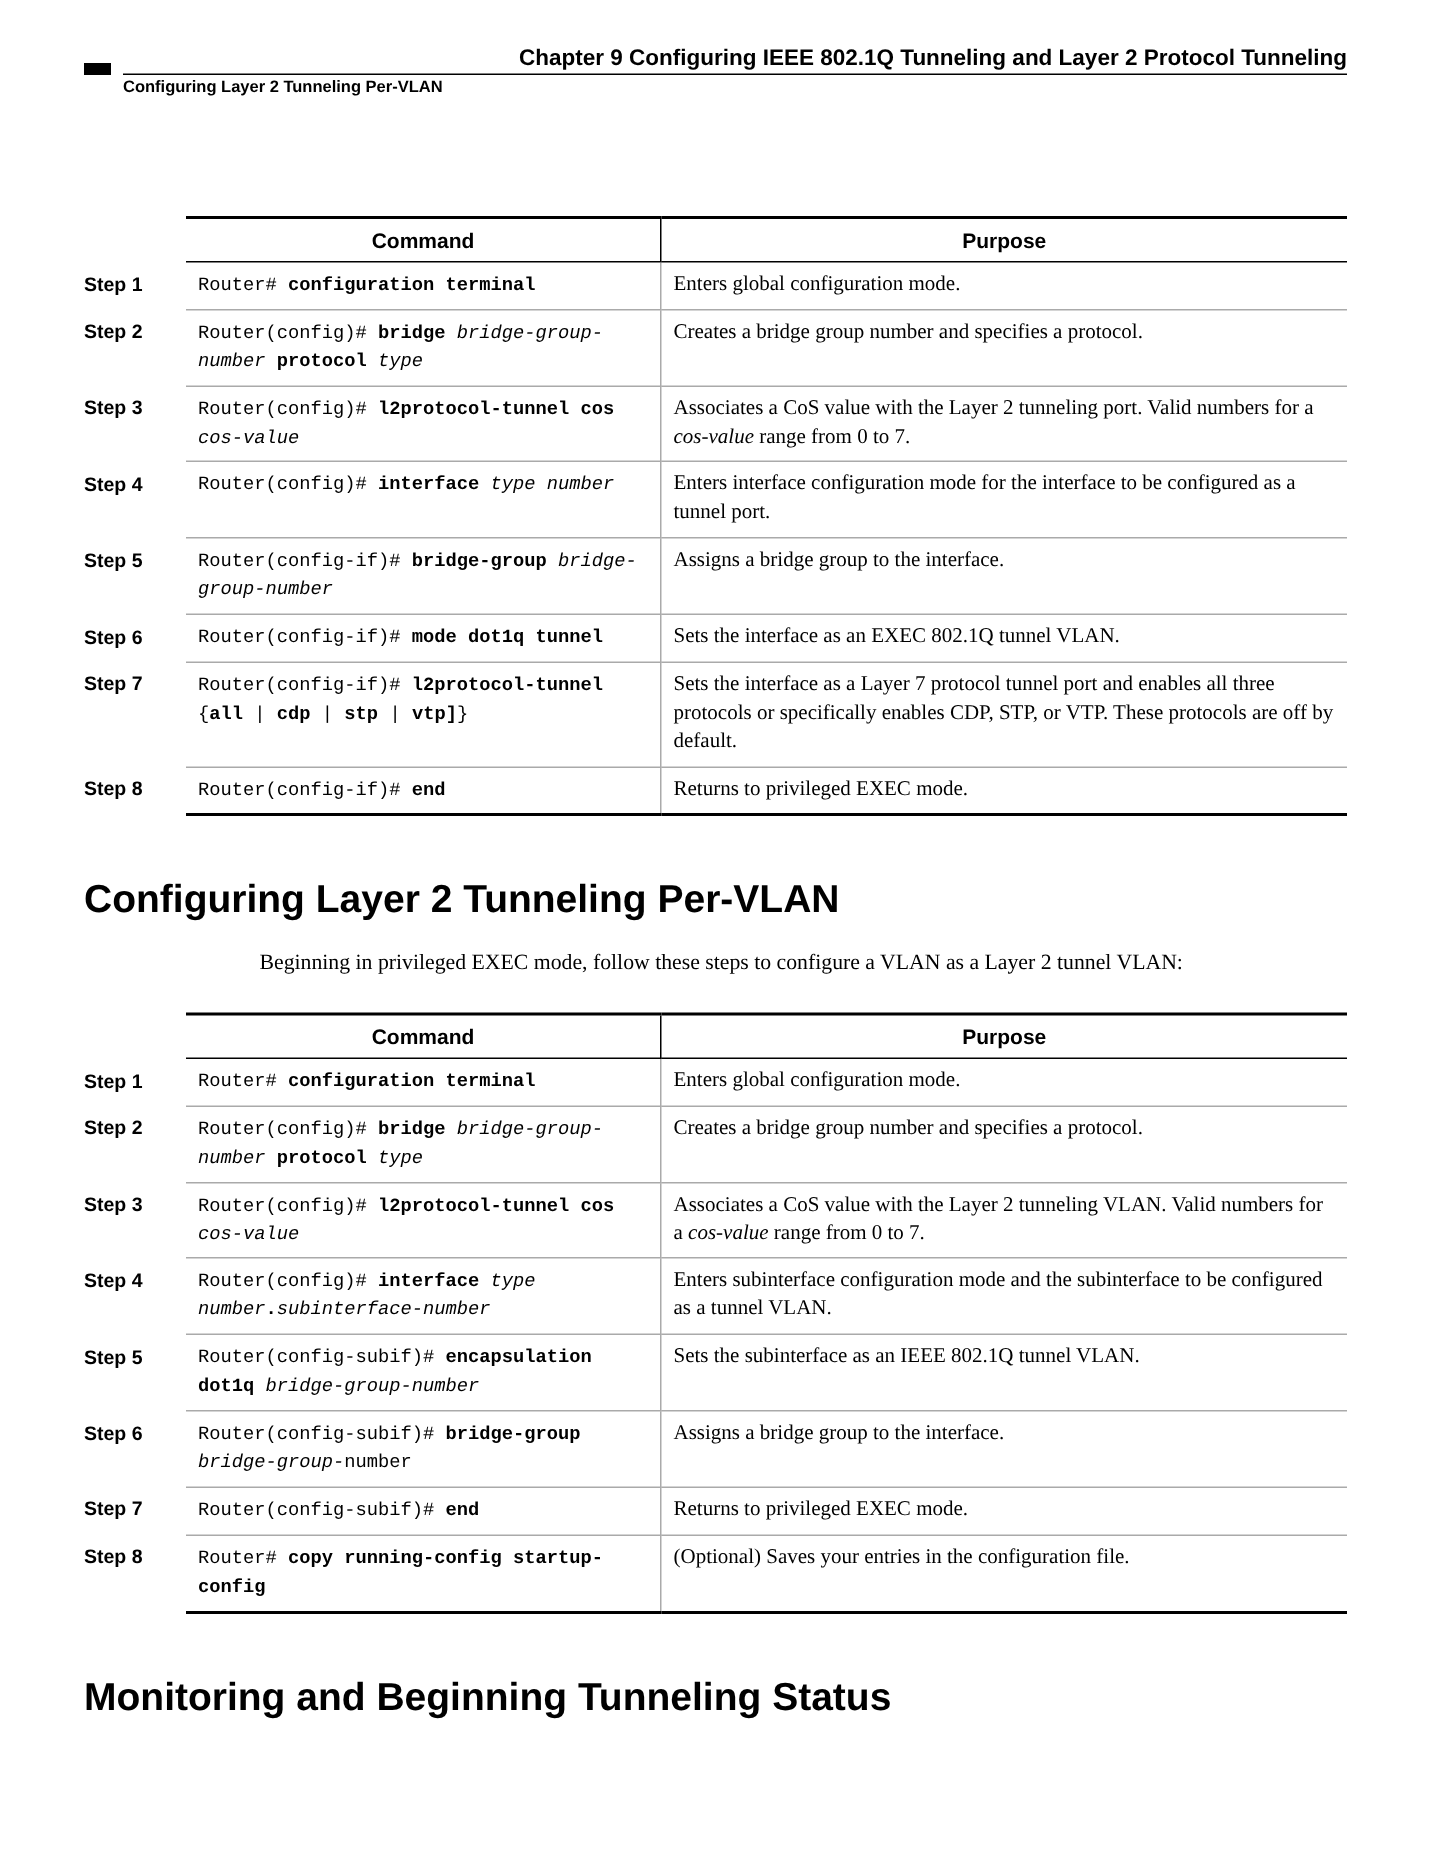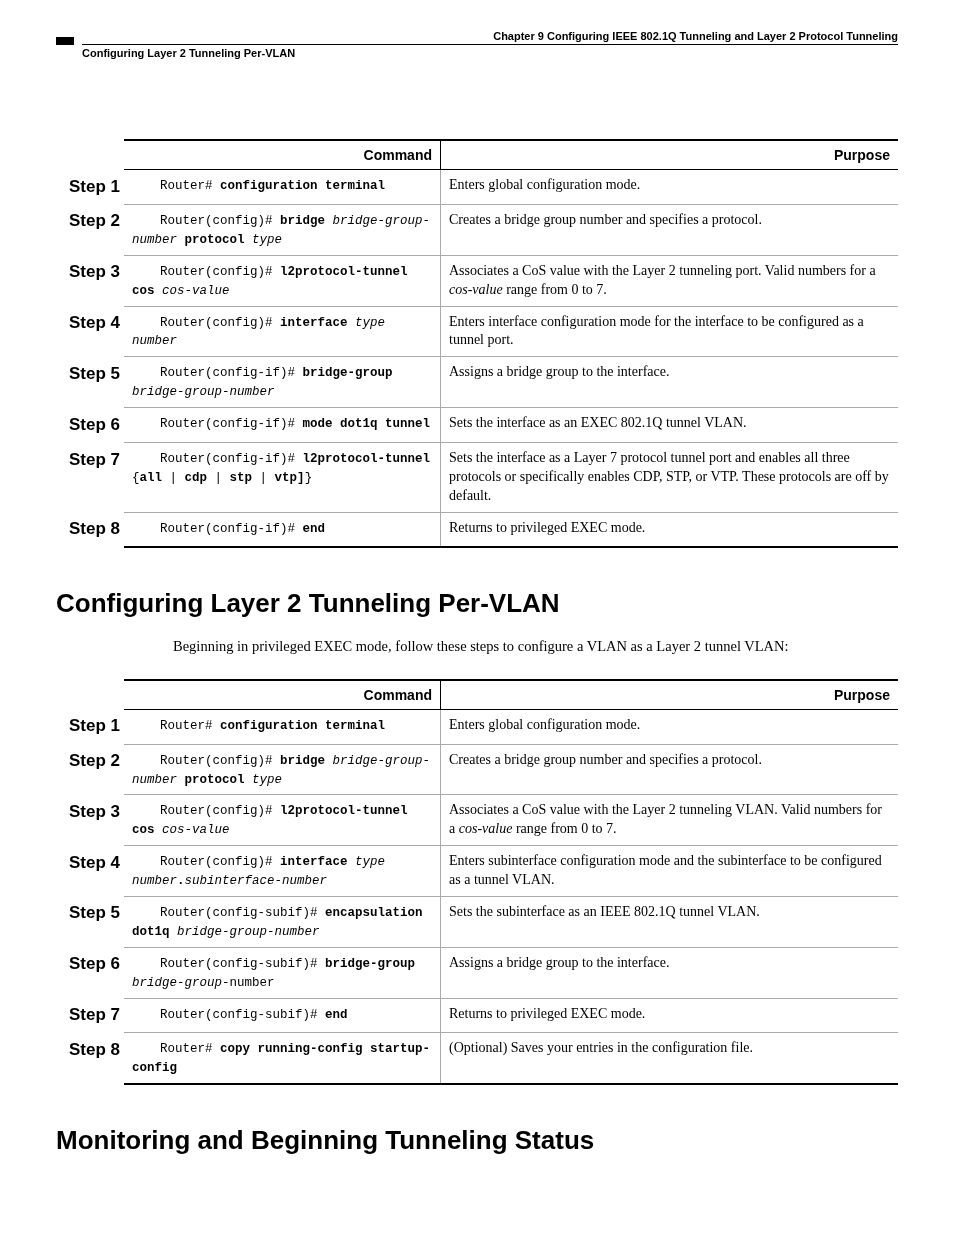--- a/index.html
+++ b/index.html
@@ -22,40 +22,40 @@
     display: flex;
     align-items: center;
   }
   .header-line-wrapper {
     flex: 1;
     border-bottom: 1px solid #000;
     margin-left: 8px;
     padding-bottom: 2px;
     text-align: right;
     font-family: Arial, Helvetica, sans-serif;
-    font-size: 11px;
+    font-size: 15px;
     font-weight: bold;
   }
   .breadcrumb {
     font-family: Arial, Helvetica, sans-serif;
     font-size: 11px;
     font-weight: bold;
     margin-top: 2px;
   }
 
   table.cmd {
     border-collapse: collapse;
     width: 100%;
     margin-bottom: 40px;
   }
   table.cmd th {
     font-family: Arial, Helvetica, sans-serif;
     font-weight: bold;
     font-size: 14px;
-    text-align: right;
+    text-align: center;
     padding: 6px 8px;
     border-top: 2px solid #000;
     border-bottom: 1px solid #000;
     margin-left: 16px;
   }
   table.cmd td {
     vertical-align: top;
     padding: 6px 8px;
     border-bottom: 1px solid #aaa;
     font-size: 14px;
@@ -66,37 +66,35 @@
   }
   table.cmd th.cmd-col, table.cmd td.cmd-col {
     border-right: 1px solid #aaa;
     width: 300px;
   }
   table.cmd th.cmd-col { border-right: 1px solid #000; }
   table.cmd td.step-col {
     border-bottom: none;
     width: 52px;
     font-family: Arial, Helvetica, sans-serif;
-    font-size: 17px;
+    font-size: 13px;
     font-weight: bold;
     padding-left: 0;
     padding-right: 4px;
     white-space: nowrap;
-    text-align: right;
   }
   table.cmd th.step-col {
     border-top: none;
     border-bottom: none;
     width: 52px;
   }
   table.cmd tr:last-child td.step-col { border-bottom: none; }
   .mono {
     font-family: "Courier New", Courier, monospace;
     font-size: 12.5px;
-    margin-left: 28px;
   }
   .mono b { font-weight: bold; }
   .mono i { font-style: italic; }
   em.param { font-style: italic; }
 
   h1.section {
     font-family: Arial, Helvetica, sans-serif;
     font-weight: bold;
     font-size: 26px;
     margin: 0 0 18px 0;

